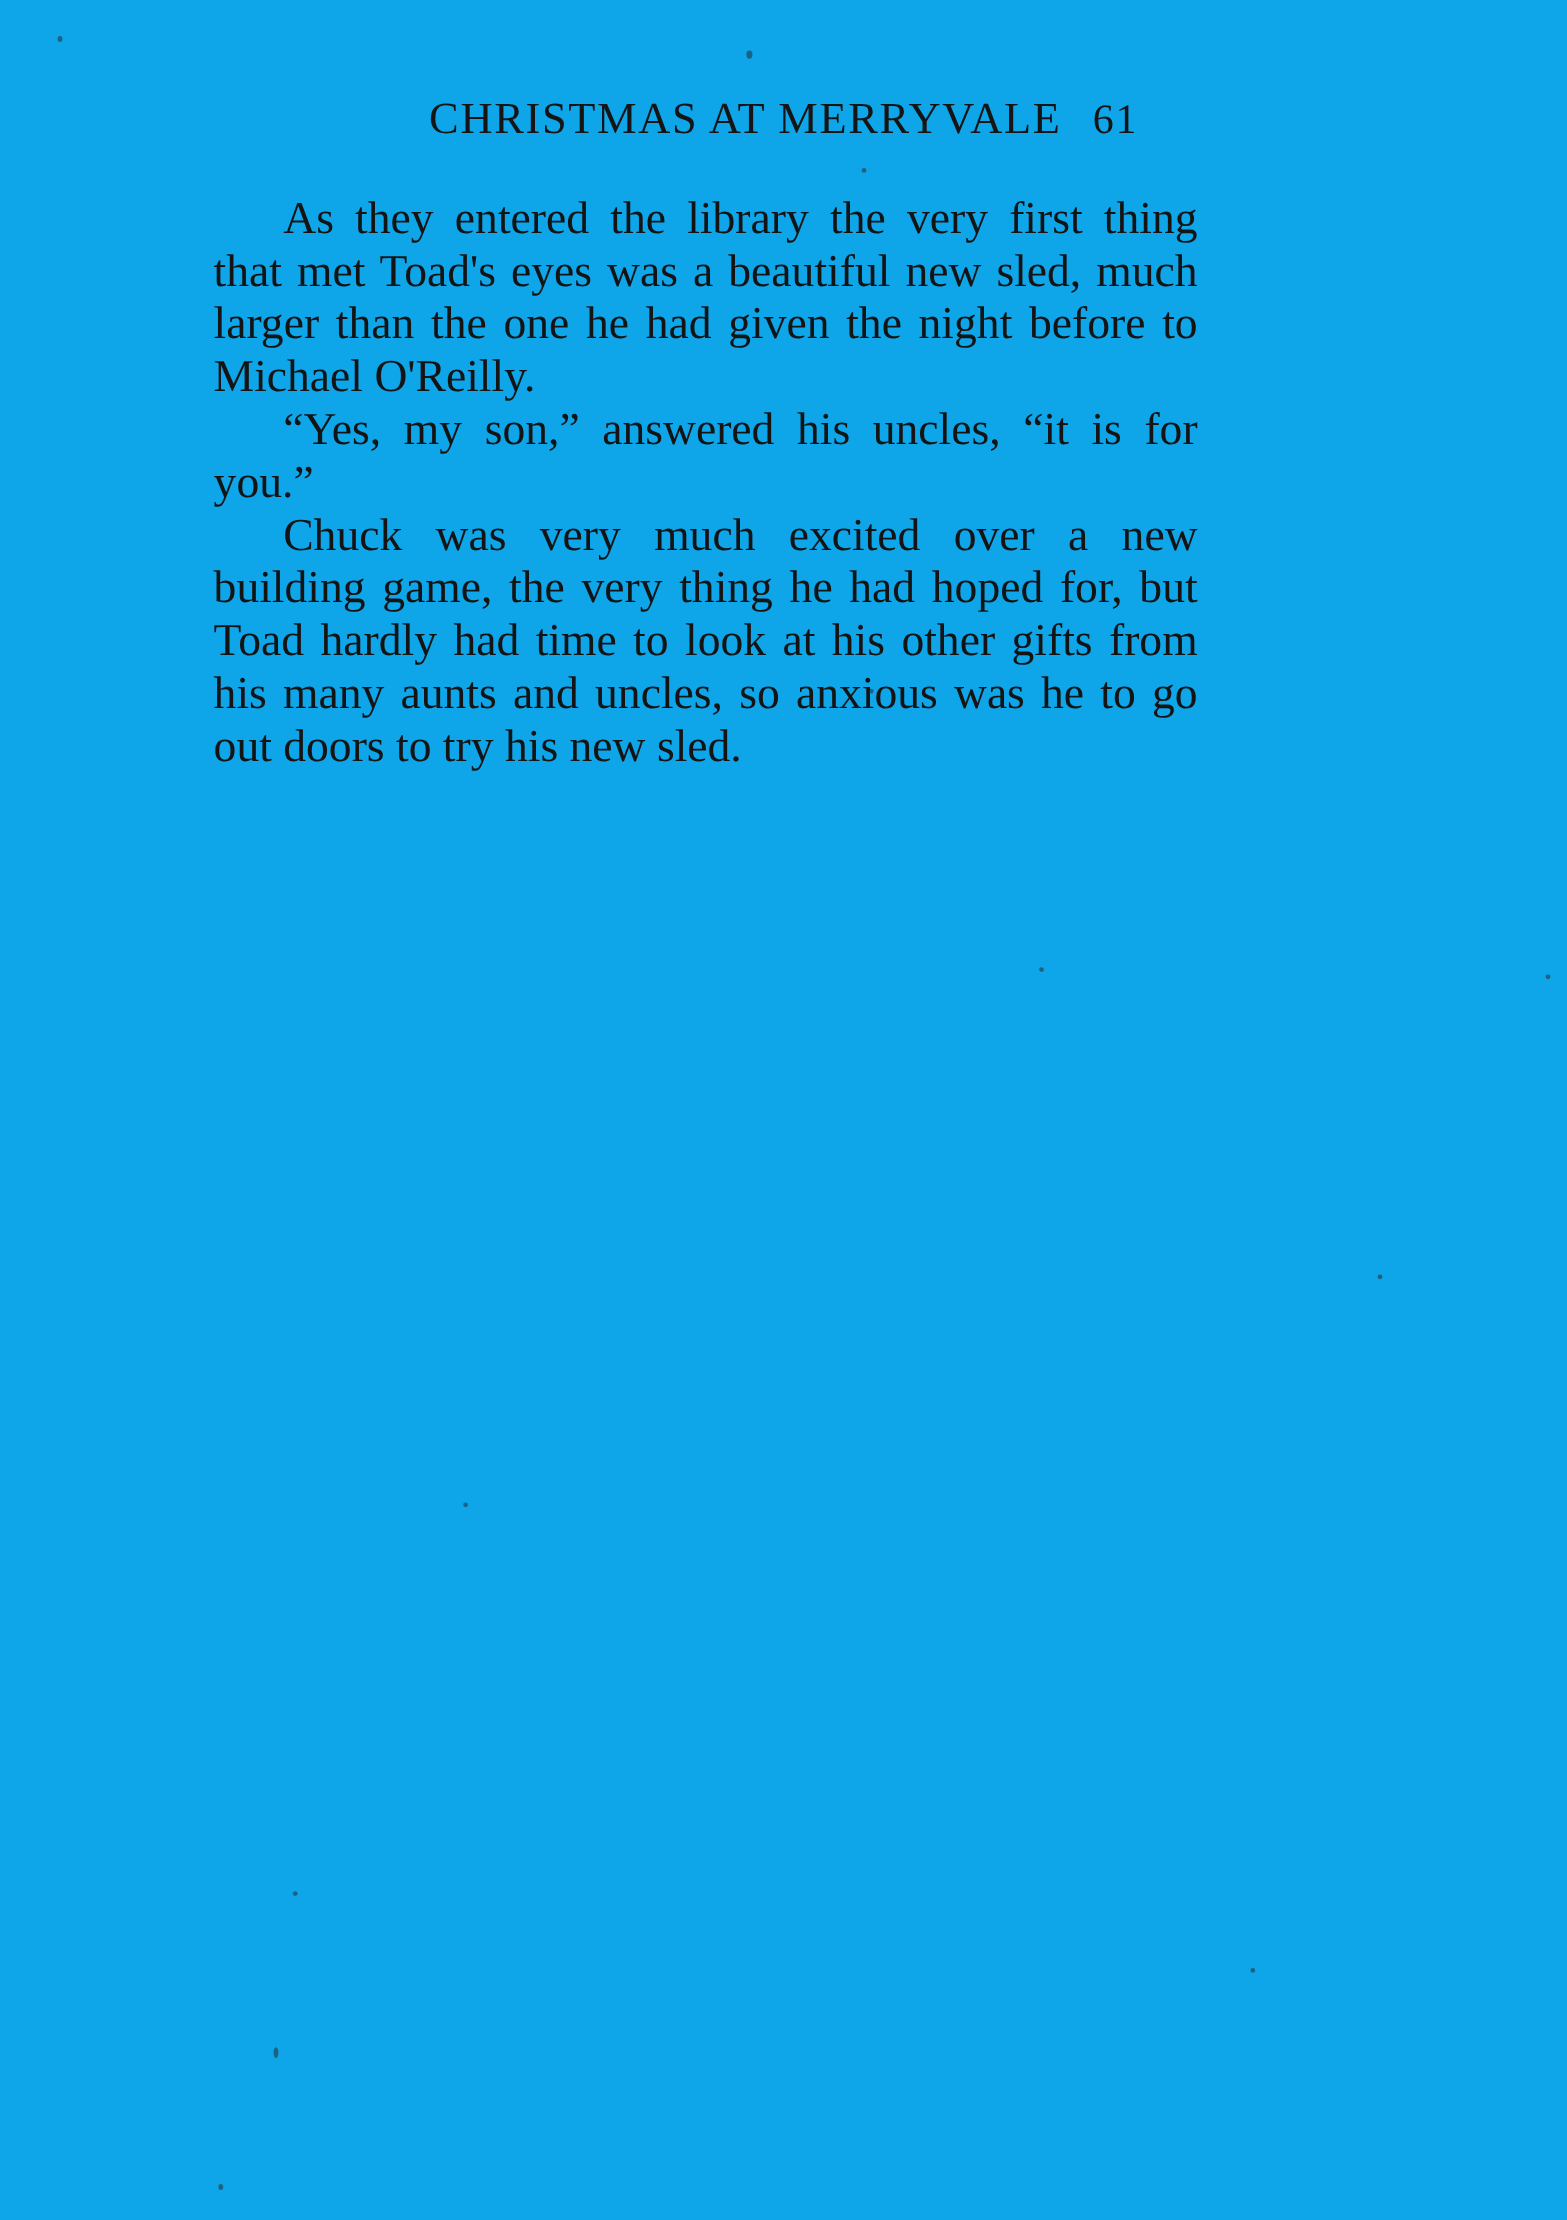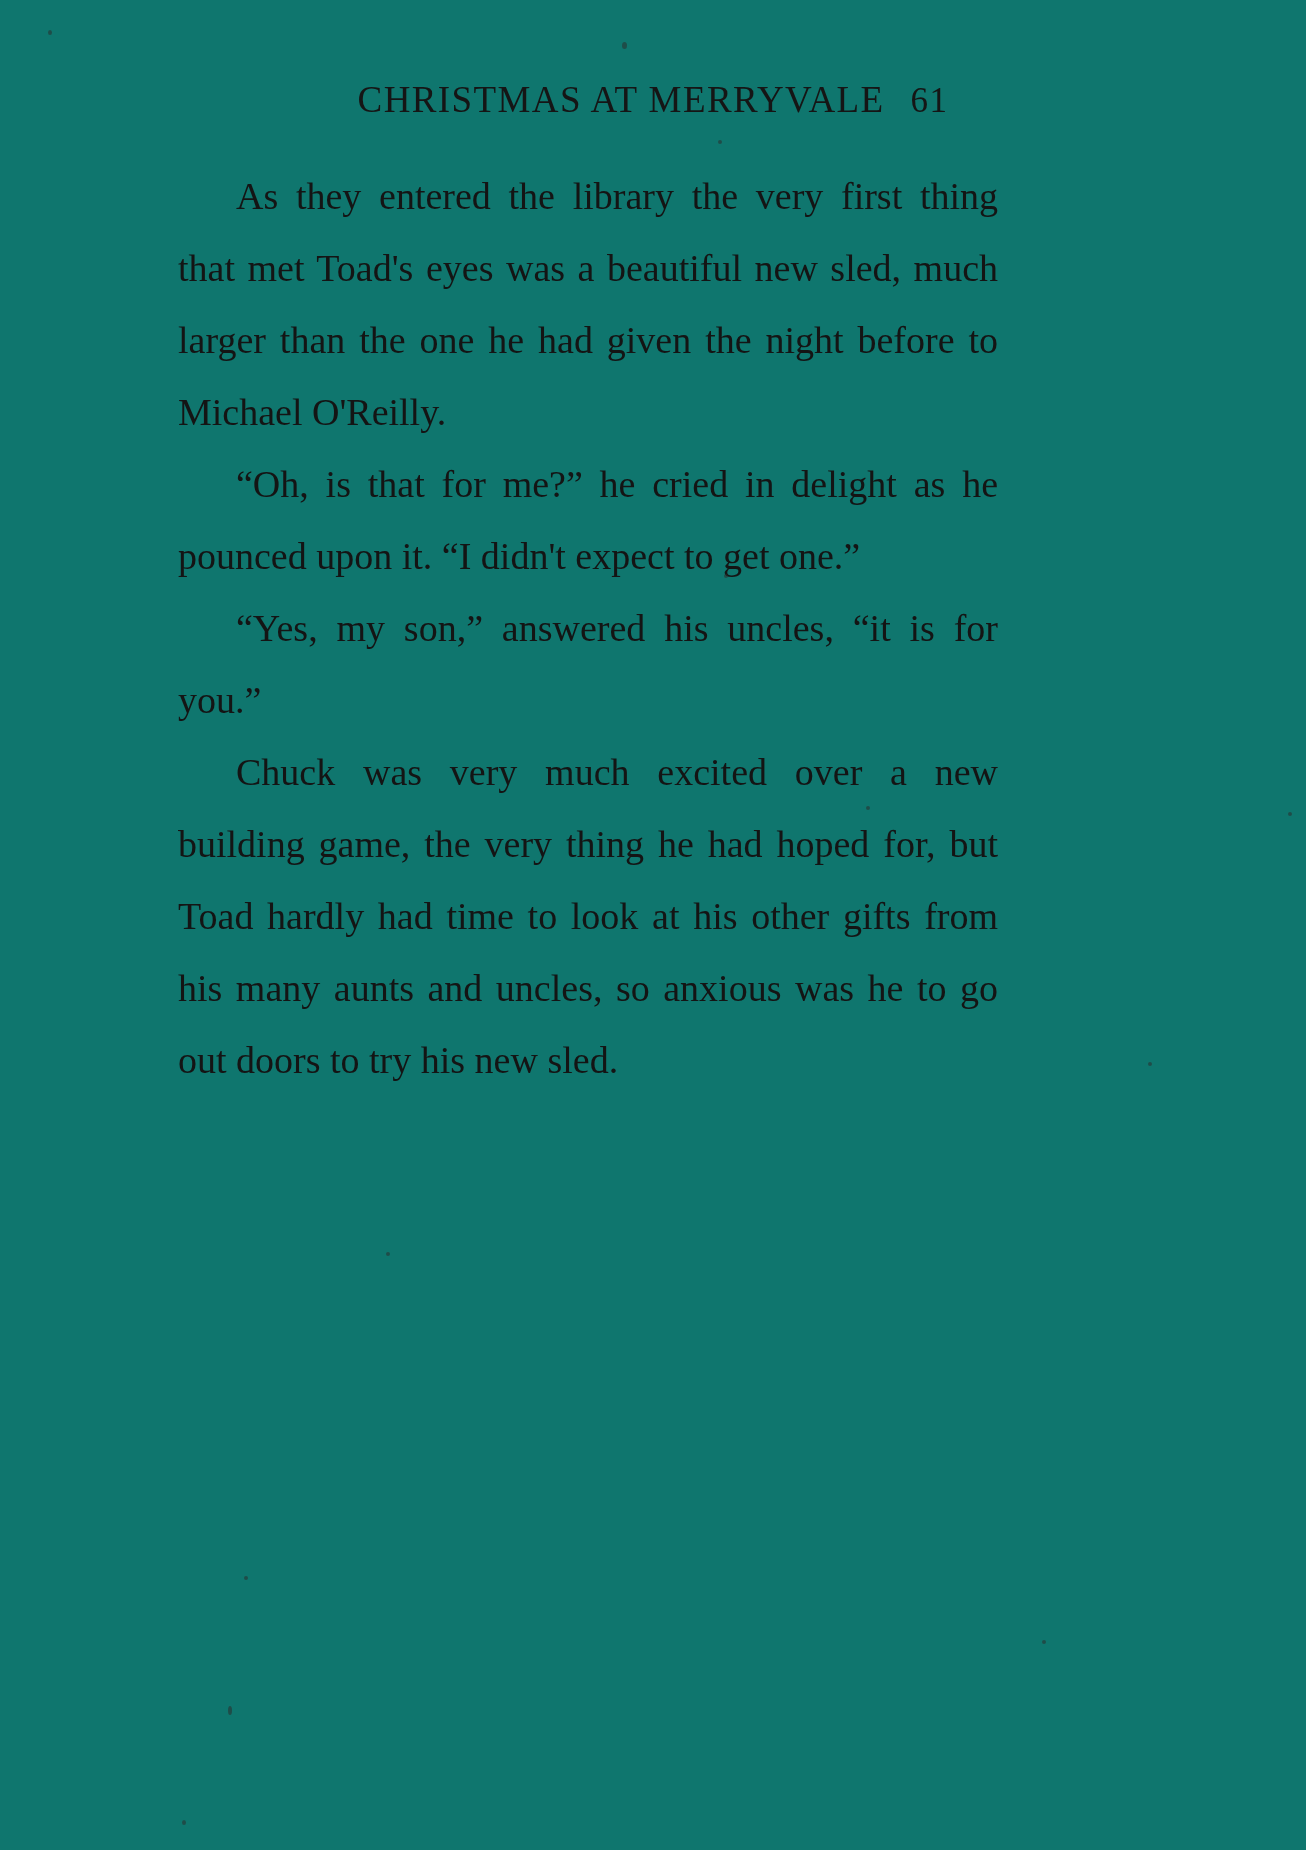--- a/index.html
+++ b/index.html
@@ -13,21 +13,21 @@
     font-family: "Liberation Serif", serif;
     color: #1a1a1a;
     position: relative;
     overflow: hidden;
   }
   .page {
     position: absolute;
     top: 0; left: 0;
     width: 1306px;
     height: 1850px;
-    background: #0f766e;
+    background: #0ea5e9;
   }
   .running-head {
     position: absolute;
     top: 78px;
     left: 0;
     width: 1306px;
     text-align: center;
     font-size: 37px;
     letter-spacing: 1.4px;
     white-space: nowrap;
@@ -40,21 +40,21 @@
   .running-head .folio {
     margin-left: 26px;
     font-size: 35px;
   }
   .body-text {
     position: absolute;
     top: 160px;
     left: 178px;
     width: 820px;
     font-size: 38px;
-    line-height: 72px;
+    line-height: 44px;
     text-align: justify;
     text-justify: inter-word;
     color: #141414;
   }
   .body-text p {
     margin: 0;
     text-indent: 58px;
   }
   
   .speck {
@@ -68,21 +68,20 @@
 <body>
 
 <div class="page">
 
   <div class="running-head">
     <span class="title">CHRISTMAS AT MERRYVALE</span><span class="folio">61</span>
   </div>
 
   <div class="body-text">
     <p>As they entered the library the very first thing that met Toad's eyes was a beautiful new sled, much larger than the one he had given the night before to Michael O'Reilly.</p>
-    <p>“Oh, is that for me?” he cried in delight as he pounced upon it.  “I didn't expect to get one.”</p>
     <p>“Yes, my son,” answered his uncles, “it is for you.”</p>
     <p>Chuck was very much excited over a new building game, the very thing he had hoped for, but Toad hardly had time to look at his other gifts from his many aunts and uncles, so anxious was he to go out doors to try his new sled.</p>
   </div>
 
   <span class="speck" style="top:42px;left:622px;width:5px;height:7px;"></span>
   <span class="speck" style="top:30px;left:48px;width:4px;height:5px;"></span>
   <span class="speck" style="top:140px;left:718px;width:4px;height:4px;"></span>
   <span class="speck" style="top:574px;left:724px;width:4px;height:4px;"></span>
   <span class="speck" style="top:806px;left:866px;width:4px;height:4px;"></span>
   <span class="speck" style="top:812px;left:1288px;width:4px;height:4px;"></span>

